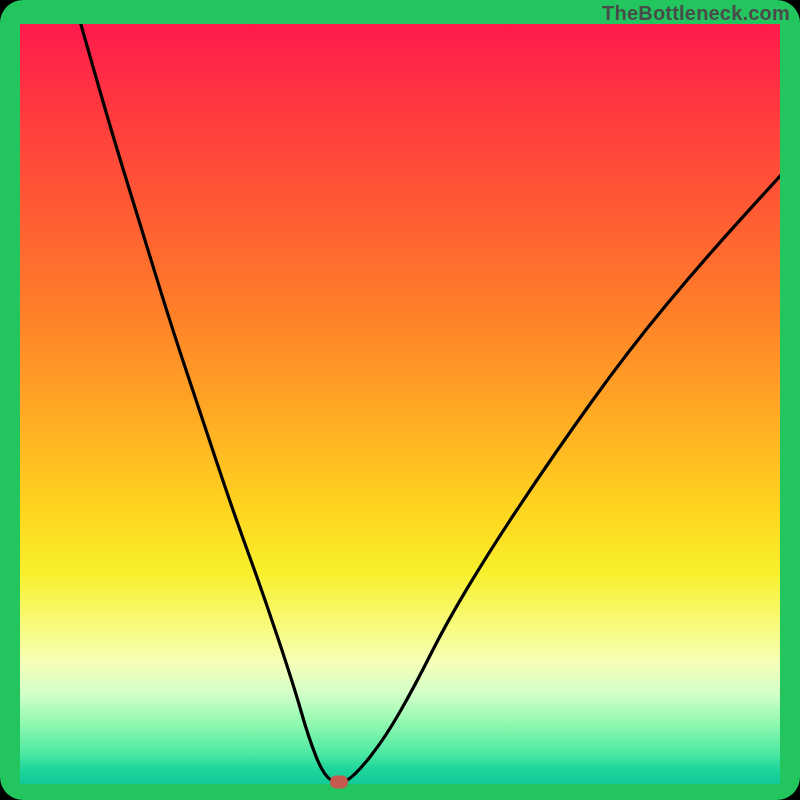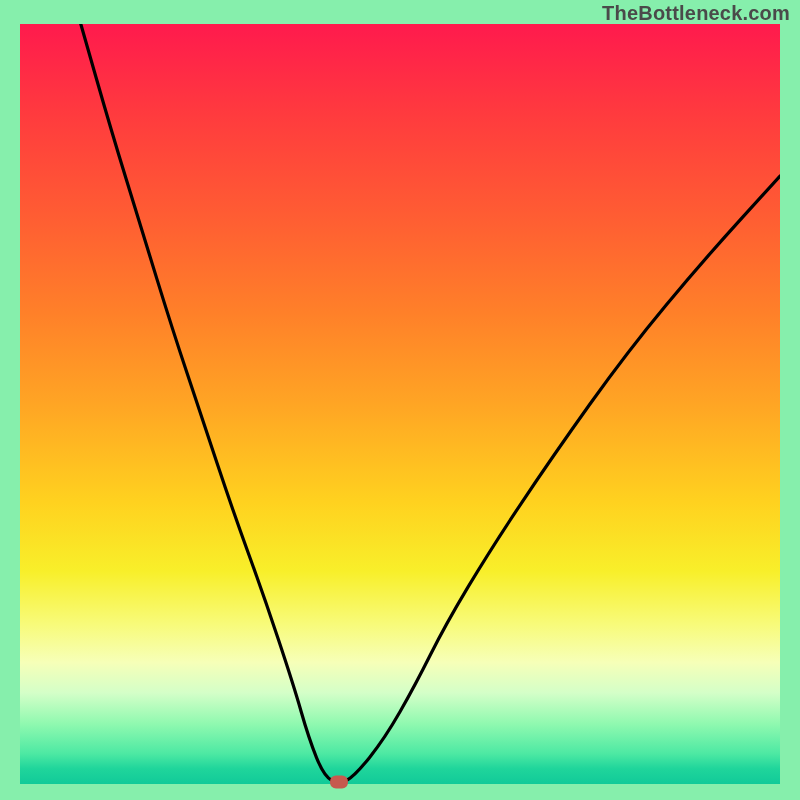--- a/index.html
+++ b/index.html
@@ -8,21 +8,22 @@
     width: 800px;
     height: 800px;
     overflow: hidden;
     background: #000;
     font-family: Arial, Helvetica, sans-serif;
   }
   .frame {
     position: relative;
     width: 800px;
     height: 800px;
-    background: #86efac;
+    background: #22c55e;
+    border-radius: 23px;
   }
   .watermark {
     position: absolute;
     top: 2px;
     right: 10px;
     color: #4a4a4a;
     font-size: 20px;
     font-weight: bold;
     letter-spacing: 0.2px;
     z-index: 10;

